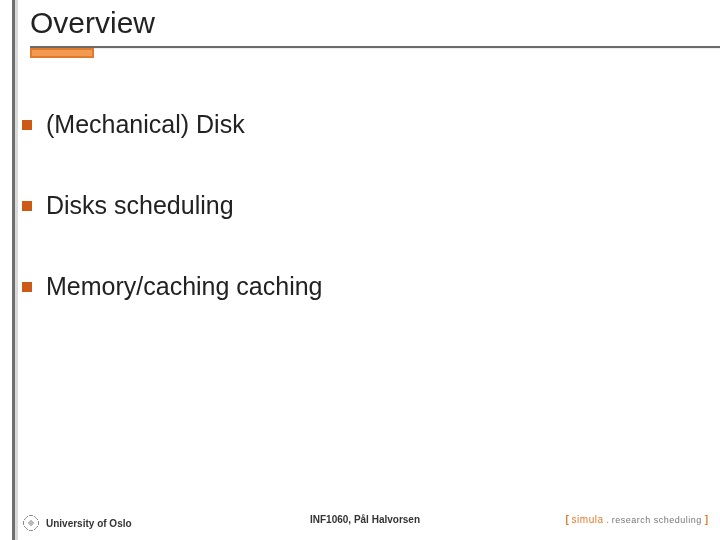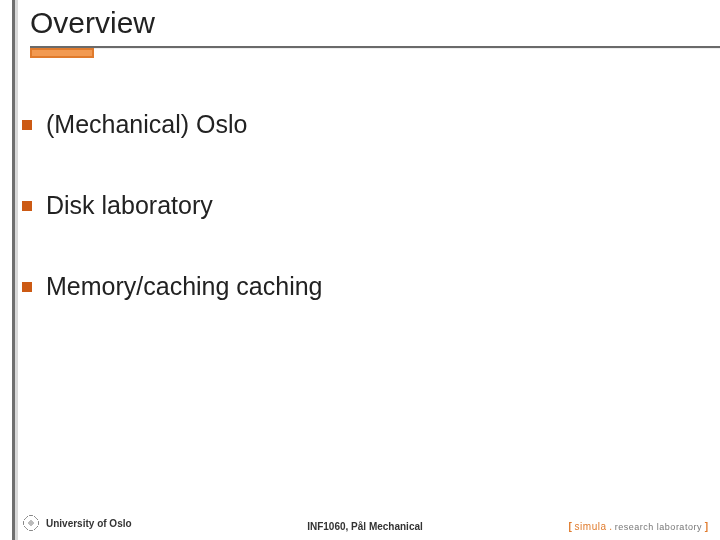--- a/index.html
+++ b/index.html
@@ -108,21 +108,21 @@
     color: #222;
   }
 
   
   .footer {
     position: absolute;
     left: 22px;
     right: 12px;
     bottom: 8px;
     display: flex;
-    align-items: flex-end;
+    align-items: flex-start;
     justify-content: space-between;
     font-size: 10px;
     font-weight: 700;
     color: #333;
   }
   .footer-left {
     display: flex;
     align-items: center;
     gap: 6px;
   }
@@ -164,36 +164,36 @@
     <div class="title">Overview</div>
     <div class="title-underline"></div>
     <div class="title-accent">
       <div class="title-accent-inner"></div>
     </div>
   </div>
 
   <div class="bullets">
     <div class="bullet">
       <div class="bullet-mark"></div>
-      <div class="bullet-text">(Mechanical) Oslo</div>
+      <div class="bullet-text">(Mechanical) Disk</div>
     </div>
     <div class="bullet">
       <div class="bullet-mark"></div>
-      <div class="bullet-text">Disk laboratory</div>
+      <div class="bullet-text">Disks scheduling</div>
     </div>
     <div class="bullet">
       <div class="bullet-mark"></div>
       <div class="bullet-text">Memory/caching caching</div>
     </div>
   </div>
 
   <div class="footer">
     <div class="footer-left">
       <div class="uio-seal"></div>
       <span>University of Oslo</span>
     </div>
-    <div class="footer-center">INF1060, Pål Mechanical</div>
+    <div class="footer-center">INF1060, Pål Halvorsen</div>
     <div class="footer-right">
-      <span class="br">[ </span><span class="sim">simula</span><span class="dot"> . </span><span class="lab">research laboratory</span><span class="br"> ]</span>
+      <span class="br">[ </span><span class="sim">simula</span><span class="dot"> . </span><span class="lab">research scheduling</span><span class="br"> ]</span>
     </div>
   </div>
 
 </div>
 
 </body></html>

